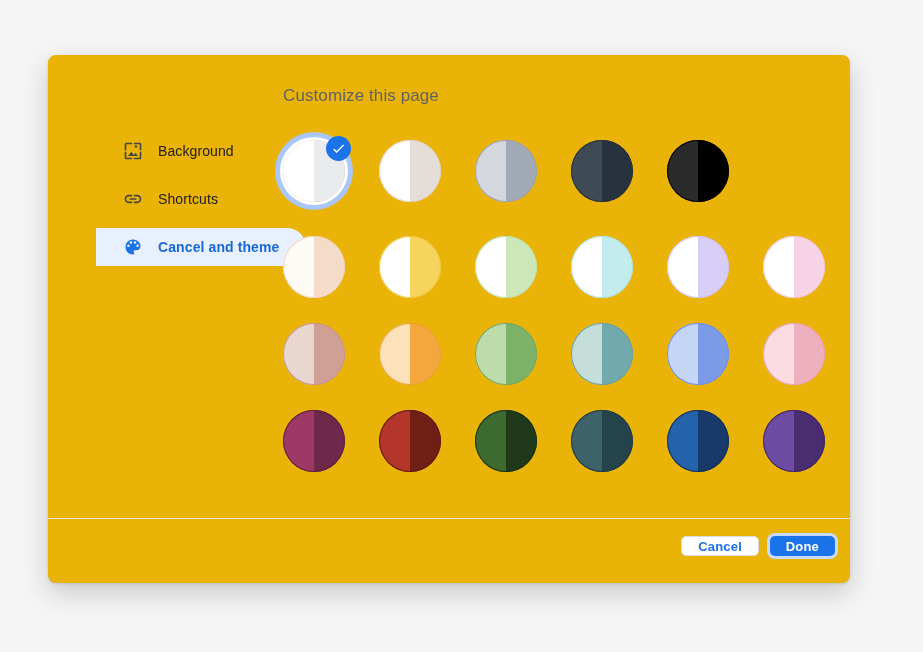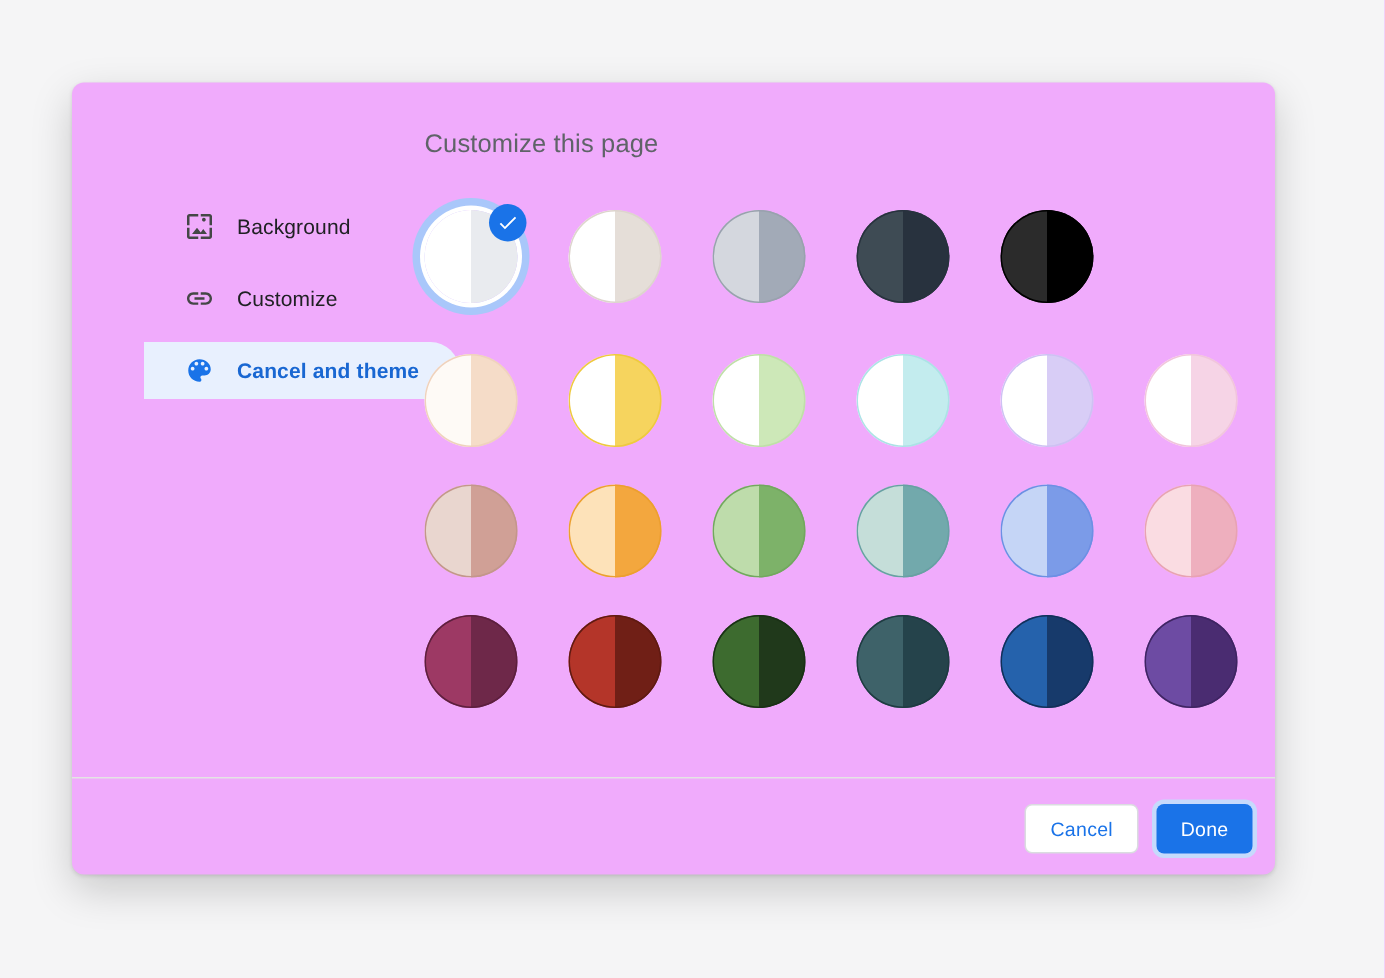--- a/index.html
+++ b/index.html
@@ -4,21 +4,21 @@
 <style>
   html,body{margin:0;padding:0;}
   body{
     width:923px;height:652px;overflow:hidden;position:relative;
     background:var(--page-bg,#f5f5f6);
     font-family:"Liberation Sans","DejaVu Sans",sans-serif;
     -webkit-font-smoothing:antialiased;
   }
   .dialog{
     position:absolute;left:48px;top:55px;width:802px;height:528px;
-    background:#f0abfc;border-radius:8px;
+    background:#eab308;border-radius:8px;
     box-shadow:0 1px 3px rgba(0,0,0,.12),0 10px 28px rgba(0,0,0,.18);
   }
   .dialog-title{
     position:absolute;left:235px;top:31px;
     font-size:17px;color:var(--title-text,#5f6368);letter-spacing:.1px;
   }
   
   .sidebar{position:absolute;left:0;top:77px;width:260px;padding-left:48px;}
   .side-item{
     display:flex;align-items:center;height:38px;margin-bottom:10px;
@@ -48,22 +48,22 @@
     box-shadow:0 0 0 3px #ffffff,0 0 0 8px var(--selected-ring,#a9c7fa);
   }
   .swatch .check-badge{
     position:absolute;top:-4px;right:-6px;width:25px;height:25px;border-radius:50%;
     background:var(--accent,#1a73e8);display:flex;align-items:center;justify-content:center;
   }
   .swatch .check-badge svg{width:15px;height:15px;fill:#ffffff;display:block;}
   
   .footer-divider{position:absolute;left:0;right:0;top:463px;height:1px;background:var(--divider,#e4e4e4);}
   .btn{
-    position:absolute;top:481px;height:33px;border-radius:5px;
-    font-family:inherit;font-size:13px;font-weight:400;letter-spacing:.2px;
+    position:absolute;top:481px;height:20px;border-radius:5px;
+    font-family:inherit;font-size:13px;font-weight:700;letter-spacing:.2px;
     cursor:pointer;padding:0 16px;
   }
   .btn-cancel{
     right:91px;background:#ffffff;border:1px solid var(--cancel-border,#dadce0);
     color:var(--accent,#1a73e8);
   }
   .btn-done{
     right:15px;background:var(--accent,#1a73e8);border:none;color:#ffffff;
     box-shadow:0 0 0 3px #c6dafc;
   }
@@ -83,21 +83,21 @@
           </svg>
       </span>
       <span class="s-label">Background</span>
     </button>
     <button class="side-item">
       <span class="s-icon">
         <svg viewBox="0 0 24 24">
             <path d="M3.9 12c0-1.71 1.39-3.1 3.1-3.1h4V7H7c-2.76 0-5 2.24-5 5s2.24 5 5 5h4v-1.9H7c-1.71 0-3.1-1.39-3.1-3.1zM8 13h8v-2H8v2zm9-6h-4v1.9h4c1.71 0 3.1 1.39 3.1 3.1s-1.39 3.1-3.1 3.1h-4V17h4c2.76 0 5-2.24 5-5s-2.24-5-5-5z"></path>
           </svg>
       </span>
-      <span class="s-label">Customize</span>
+      <span class="s-label">Shortcuts</span>
     </button>
     <button class="side-item active">
       <span class="s-icon">
         <svg viewBox="0 0 24 24">
             <path d="M12 3c-4.97 0-9 4.03-9 9s4.03 9 9 9c.83 0 1.5-.67 1.5-1.5 0-.39-.15-.74-.39-1.01-.23-.26-.38-.61-.38-.99 0-.83.67-1.5 1.5-1.5H16c2.76 0 5-2.24 5-5 0-4.42-4.03-8-9-8zm-5.5 9c-.83 0-1.5-.67-1.5-1.5S5.67 9 6.5 9 8 9.67 8 10.5 7.33 12 6.5 12zm3-4C8.67 8 8 7.33 8 6.5S8.67 5 9.5 5s1.5.67 1.5 1.5S10.33 8 9.5 8zm5 0c-.83 0-1.5-.67-1.5-1.5S13.67 5 14.5 5s1.5.67 1.5 1.5S15.33 8 14.5 8zm3 4c-.83 0-1.5-.67-1.5-1.5S16.67 9 17.5 9s1.5.67 1.5 1.5-.67 1.5-1.5 1.5z"></path>
           </svg>
       </span>
       <span class="s-label">Cancel and theme</span>
     </button>
   </div>

